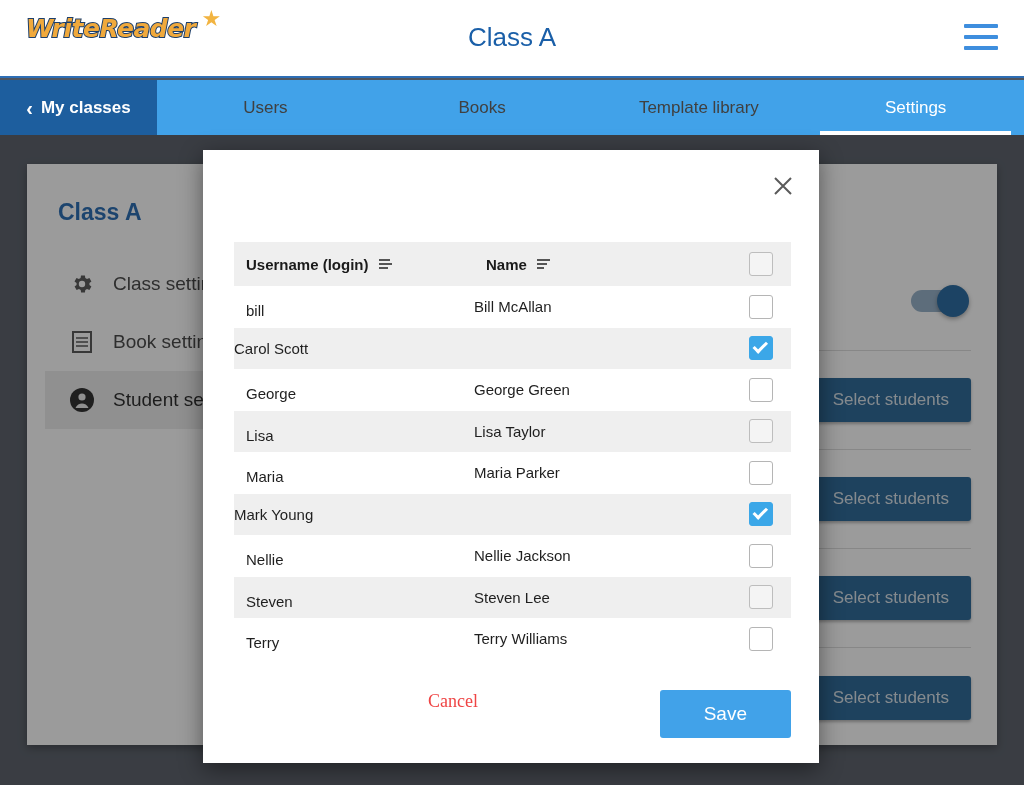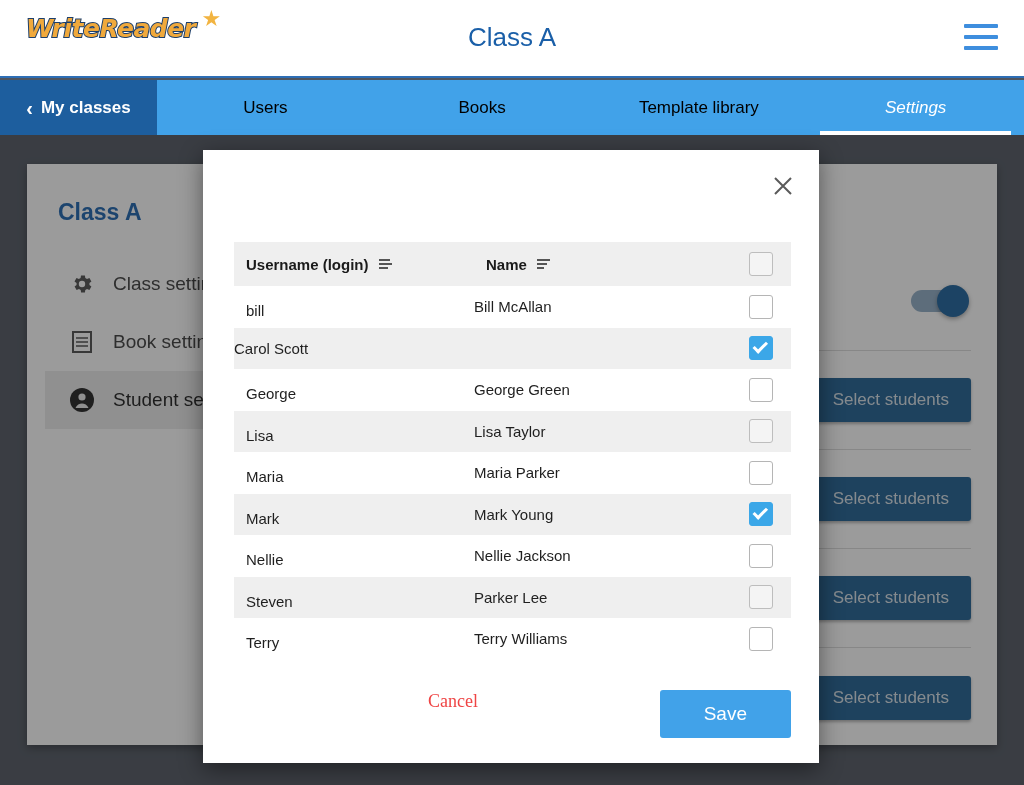--- a/index.html
+++ b/index.html
@@ -49,23 +49,23 @@
   }
   .nav-back {
     width: 157px; background: #1d5e9e; color: #fff;
     display: flex; align-items: center; justify-content: center; gap: 8px;
     font-size: 17px; font-weight: bold; cursor: pointer;
   }
   .nav-back .chev { font-size: 20px; line-height: 1; font-weight: bold; }
   .nav-tabs { flex: 1; display: flex; align-items: stretch; }
   .nav-tab {
     flex: 1; display: flex; align-items: center; justify-content: center;
-    color: #000000; font-size: 17px; cursor: pointer; position: relative;
-  }
-  .nav-tab.active { color: #ffffff; font-style: italic; }
+    color: #404040; font-size: 17px; cursor: pointer; position: relative;
+  }
+  .nav-tab.active { color: #ffffff; }
   .nav-tab.active::after {
     content: ""; position: absolute; left: 6%; right: 6%; bottom: 0;
     height: 4px; background: #ffffff;
   }
 
   
   .page {
     position: absolute; left: 0; top: 135px; width: 1024px; height: 650px;
     background: #4e545e;
   }
@@ -331,40 +331,39 @@
 
       <div class="tbl-row">
         <div class="col-user">Maria</div>
         <div class="col-name">Maria Parker</div>
         <div class="col-chk">
           <div class="chk"></div>
         </div>
       </div>
 
       <div class="tbl-row alt">
-        <div class="col-user">Mark</div>
         <div class="col-name">Mark Young</div>
         <div class="col-chk">
           <div class="chk checked">
             <span class="tick"></span>
           </div>
         </div>
       </div>
 
       <div class="tbl-row">
         <div class="col-user">Nellie</div>
         <div class="col-name">Nellie Jackson</div>
         <div class="col-chk">
           <div class="chk"></div>
         </div>
       </div>
 
       <div class="tbl-row alt">
         <div class="col-user">Steven</div>
-        <div class="col-name">Parker Lee</div>
+        <div class="col-name">Steven Lee</div>
         <div class="col-chk">
           <div class="chk muted"></div>
         </div>
       </div>
 
       <div class="tbl-row">
         <div class="col-user">Terry</div>
         <div class="col-name">Terry Williams</div>
         <div class="col-chk">
           <div class="chk"></div>

